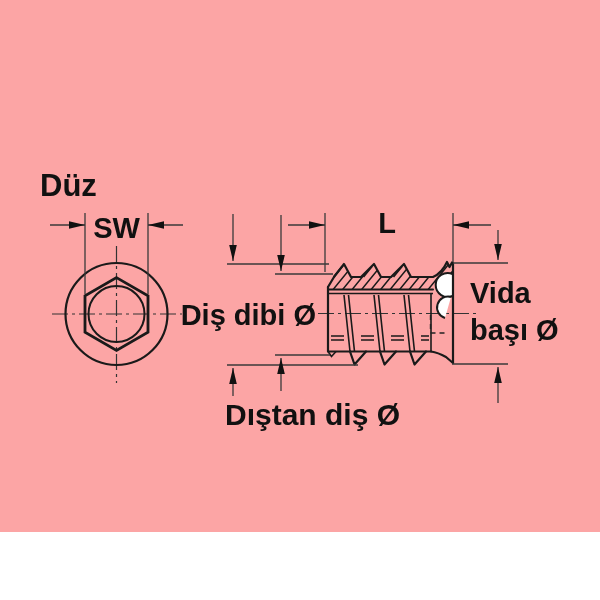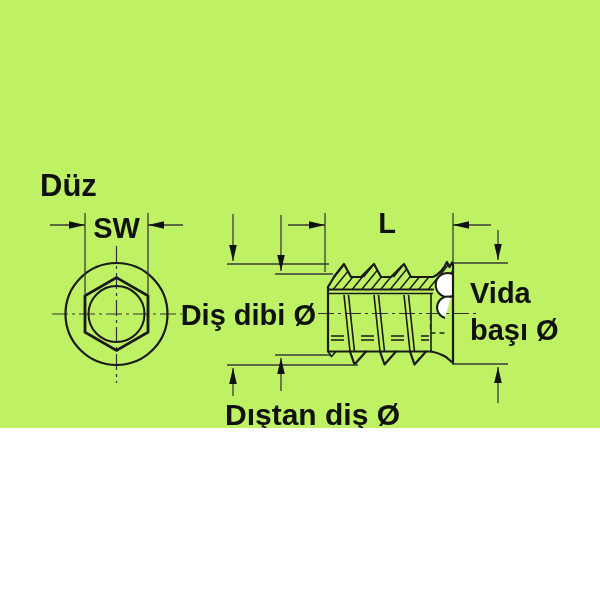--- a/index.html
+++ b/index.html
@@ -1,19 +1,19 @@
 <!DOCTYPE html>
 <html><head>
 <meta charset="utf-8">
 <style>
   html,body{margin:0;padding:0;background:#fff;}
   .canvas{
     position:relative;
-    width:600px;height:428px;
-    background:#bef264;
+    width:600px;height:532px;
+    background:#fca5a5;
     font-family:"Liberation Sans", sans-serif;
     overflow:hidden;
   }
   svg{display:block;}
   text{
     font-family:"Liberation Sans", sans-serif;
     font-weight:bold;
     fill:#111111;
   }
   .t-title{font-size:31px;}

